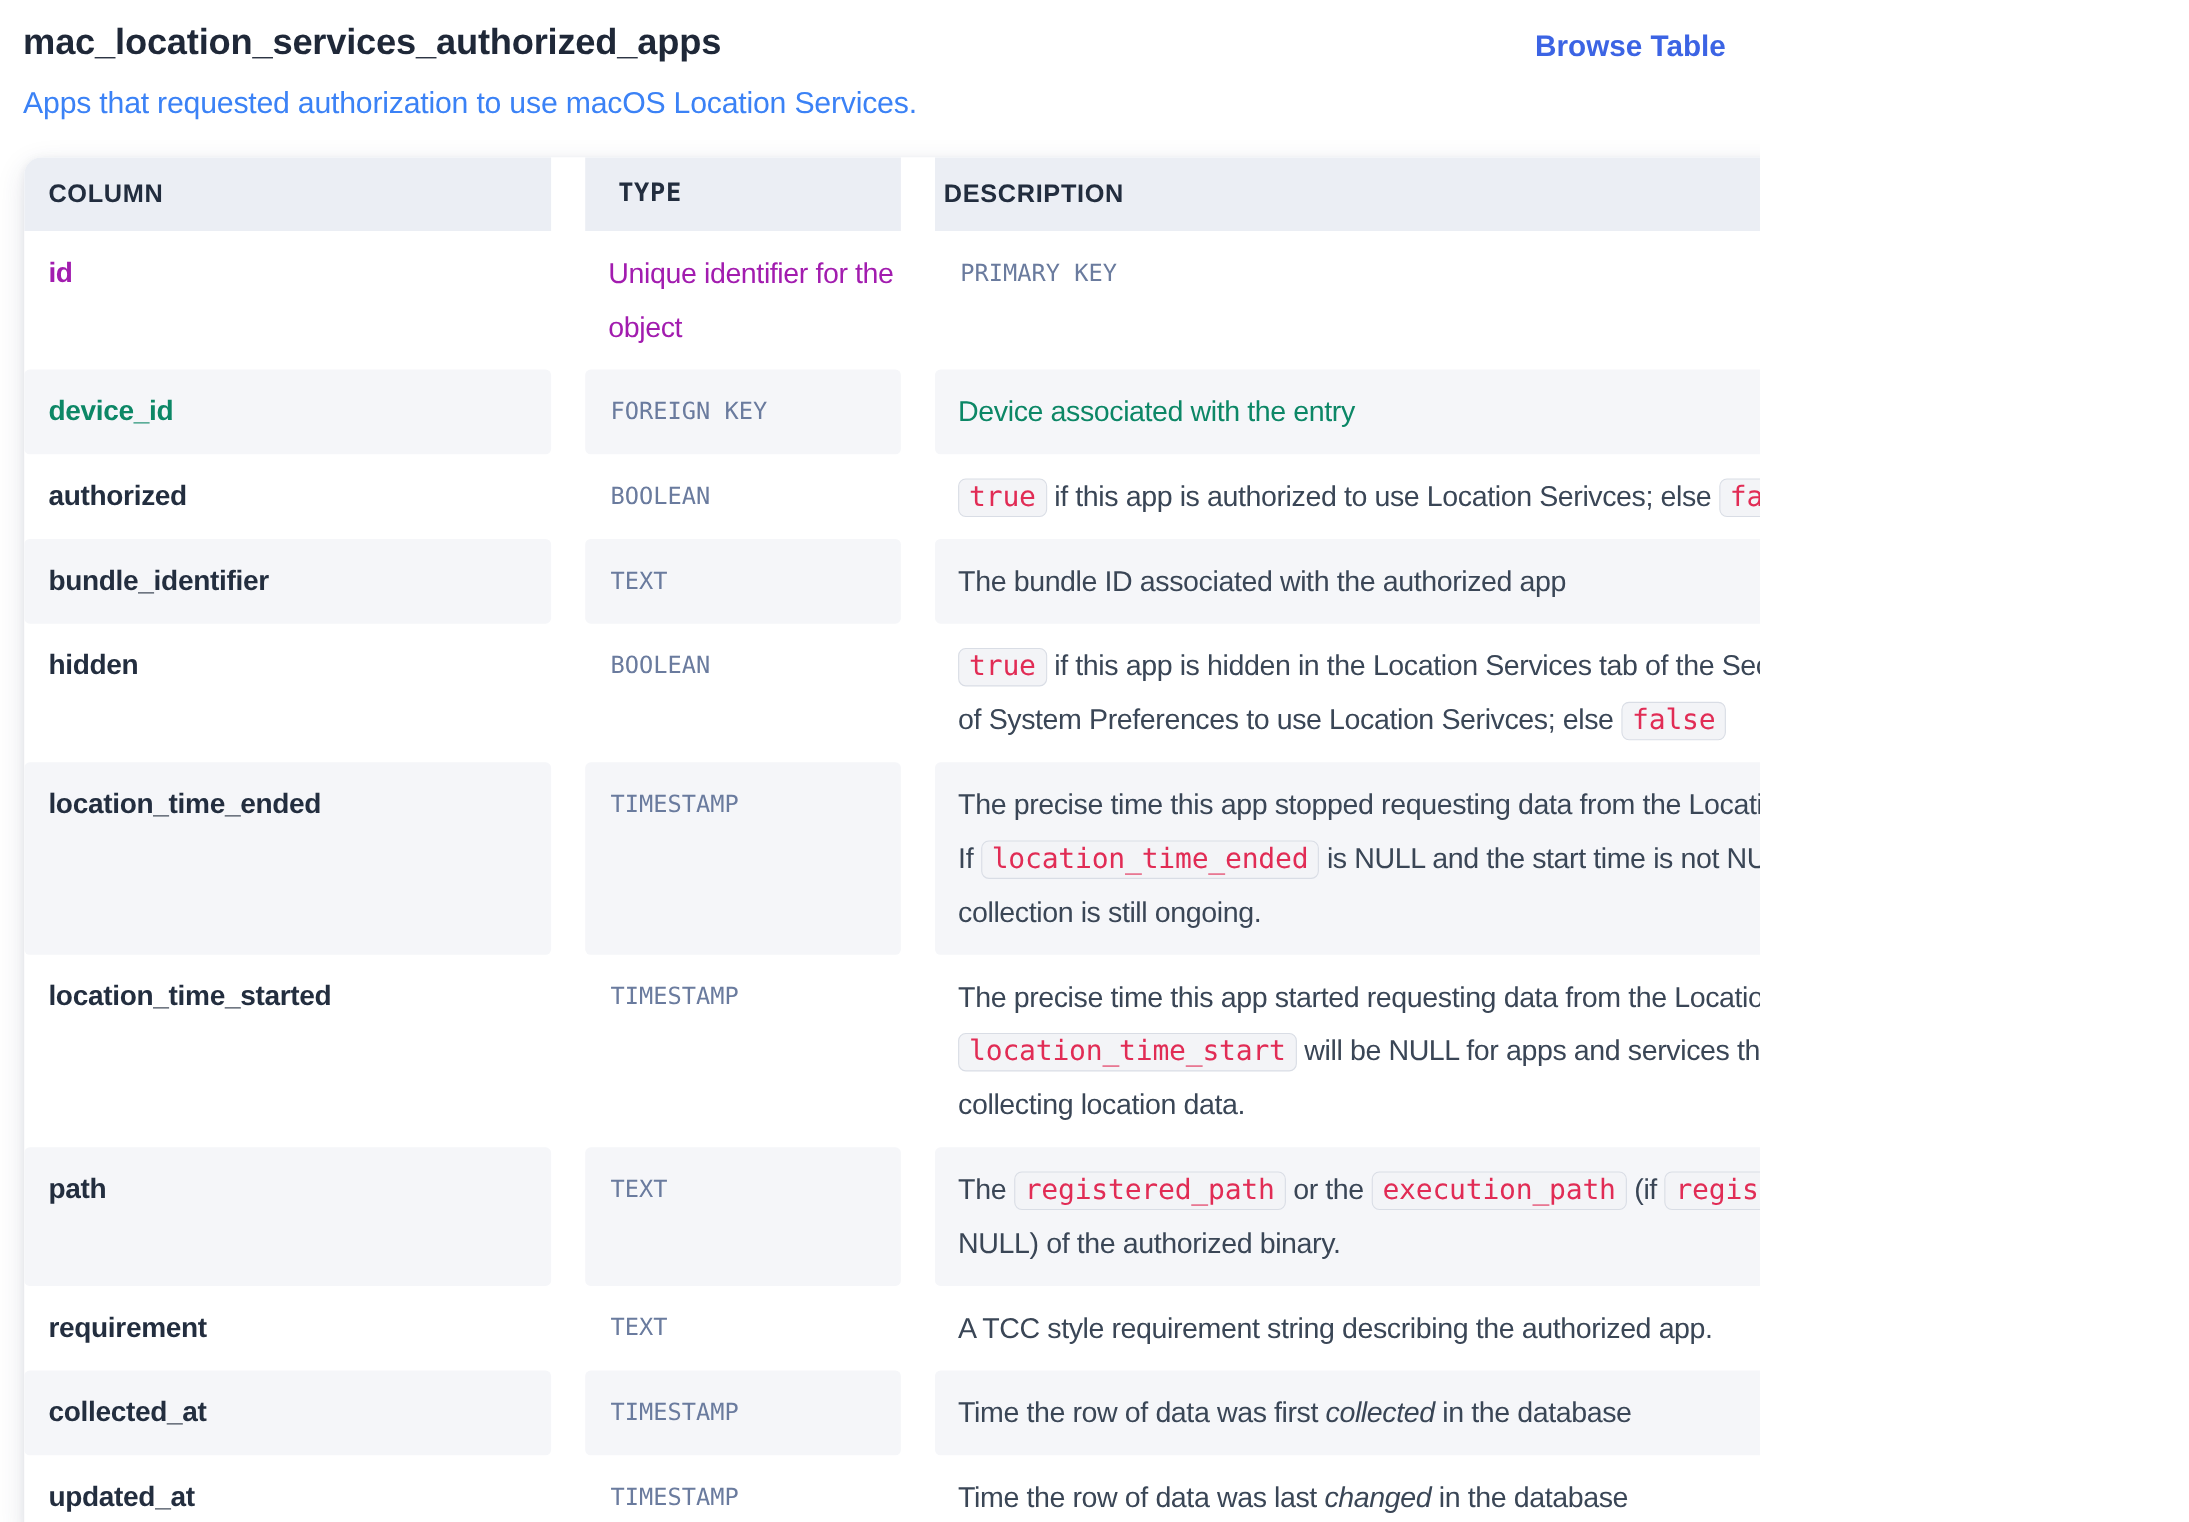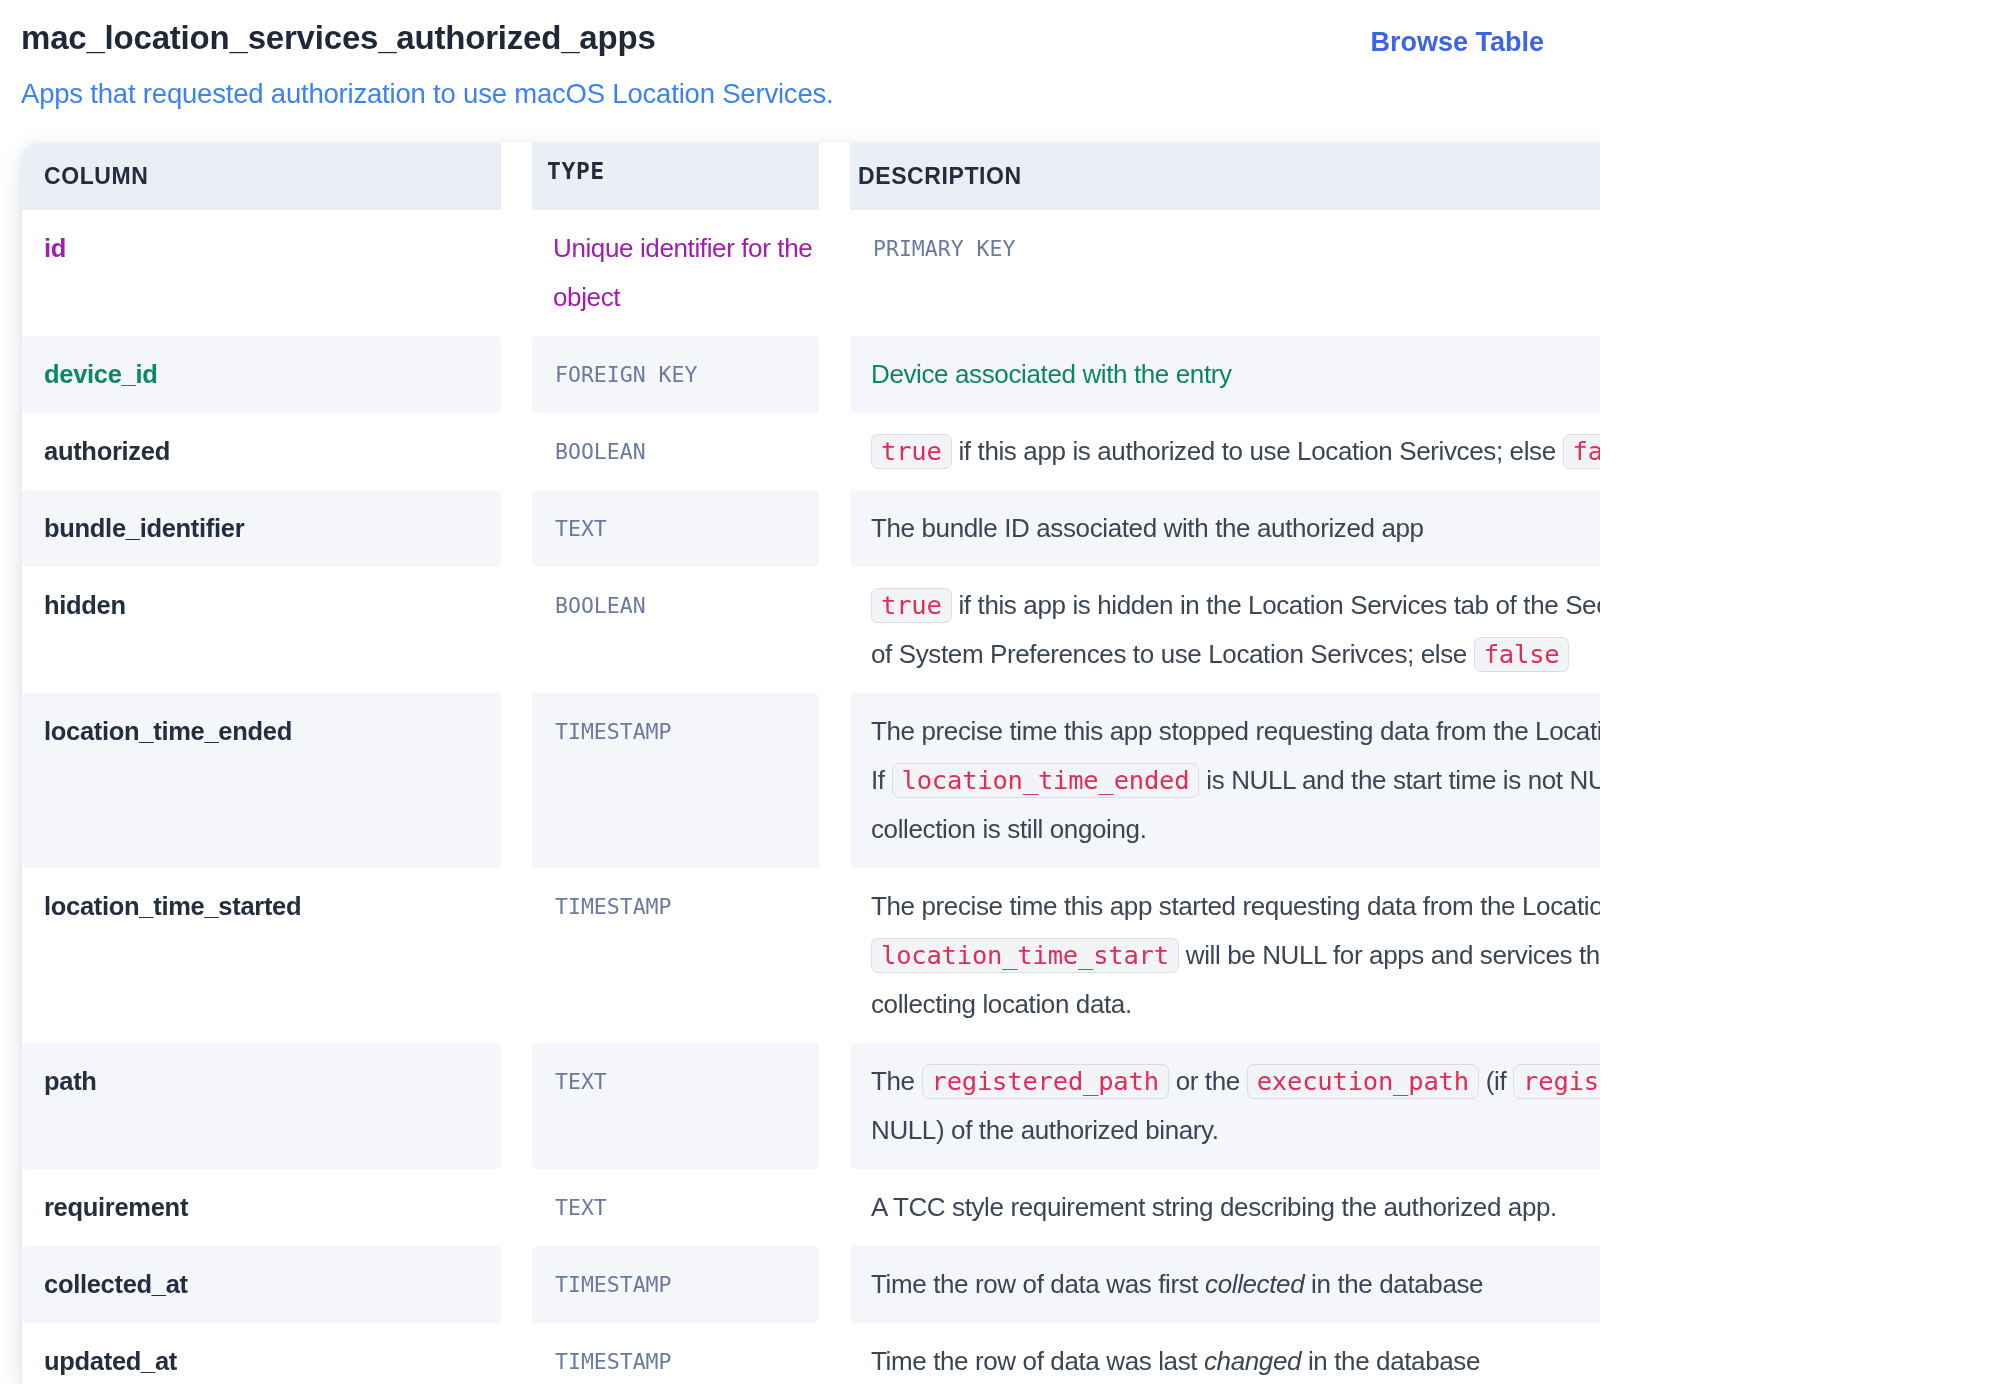--- a/index.html
+++ b/index.html
@@ -11,40 +11,40 @@
   .page-title {
     position:absolute; left:21px; top:18px;
     font-size:33px; font-weight:bold; line-height:40px; color:#1f2838;
     letter-spacing:-0.2px;
   }
   .page-subtitle {
     position:absolute; left:21px; top:77px;
     font-size:27.5px; line-height:34px; color:#3b82f6; letter-spacing:-0.2px;
   }
   .browse-link {
-    position:absolute; right:56px; top:25px;
+    position:absolute; right:31px; top:25px;
     font-size:27px; font-weight:bold; line-height:34px; color:#3c64e4;
     text-decoration:none; cursor:pointer;
   }
   .apple-logo { position:absolute; left:1908px; top:69px; width:27px; height:36px; }
   .apple-logo svg { display:block; width:100%; height:100%; }
 
   .card {
     position:absolute; left:22px; top:143px; width:1926px;
     background:#ffffff; border-radius:16px; overflow:hidden;
     box-shadow: 0 8px 26px rgba(45,55,90,0.13), 0 2px 8px rgba(45,55,90,0.07);
   }
   .trow {
     display:grid; grid-template-columns:479px 287px 1020px 131px;
     column-gap:3px;
     gap:31px;
   }
   .trow.head .cell { background:#ebeef4; height:67px; display:flex; align-items:center; }
   .trow.head .cell.c1 { padding-left:22px; }
-  .trow.head .cell.c2 { padding-left:15px;align-items:flex-end; }
+  .trow.head .cell.c2 { padding-left:30px; }
   .trow.head .cell.c3 { padding-left:8px; }
   .head-label {
     font-size:23px; font-weight:bold; letter-spacing:0.6px; color:#222d3e;
   }
   .trow.alt .cell { background:#f5f6f9; border-radius:5px; }
   .cell { min-height:0; }
   .cell.c1 {
     padding:14px 4px 14px 22px; line-height:49px;
     font-size:25.5px; font-weight:bold; color:#232e3f; letter-spacing:-0.3px;
   }

